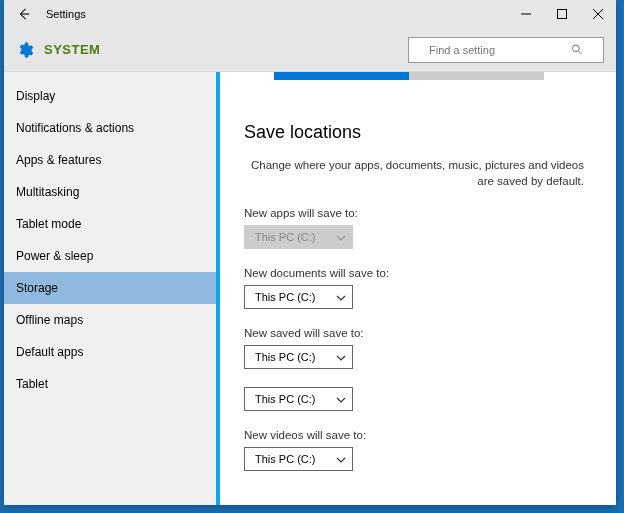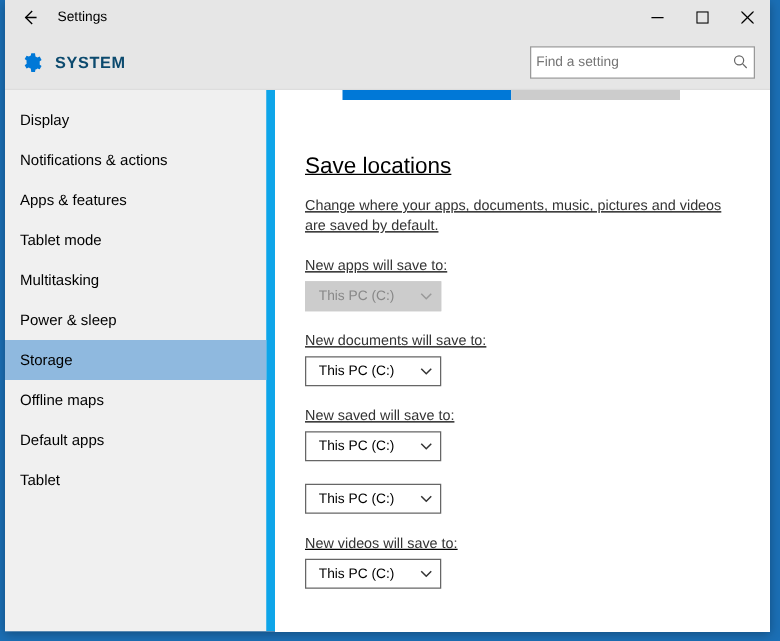--- a/index.html
+++ b/index.html
@@ -5,33 +5,33 @@
     * { box-sizing: border-box; margin: 0; padding: 0; font-family: "Segoe UI", Arial, sans-serif; }
     body { background: #1b6fb5; width: 624px; height: 513px; overflow: hidden; }
     .window { position: absolute; left: 4px; top: 0; width: 612px; height: 505px; background: #fff; box-shadow: 0 2px 8px rgba(0,0,0,0.3); display: flex; flex-direction: column; }
     .titlebar { height: 28px; background: #e6e6e6; display: flex; align-items: center; padding-left: 8px; }
     .back-btn { width: 24px; height: 24px; display: flex; align-items: center; justify-content: center; cursor: pointer; }
     .titlebar-title { font-size: 11px; margin-left: 10px; color: #000; }
     .titlebar-controls { margin-left: auto; display: flex; }
     .titlebar-controls > div { width: 36px; height: 28px; display: flex; align-items: center; justify-content: center; cursor: pointer; }
     .header-row { height: 44px; background: #e6e6e6; display: flex; align-items: center; padding: 0 12px; border-bottom: 1px solid #ddd; }
     .gear { width: 18px; height: 18px; margin-right: 10px; display: flex; align-items: center; justify-content: center; }
-    .header-title { font-size: 13px; font-weight: 600; letter-spacing: 0.5px; color: #0c4a6e; }
-    .search-box { margin-left: auto; width: 180px; height: 26px; border: 1px solid #999; background: #fff; display: flex; align-items: center; padding: 0 4px; }
+    .header-title { font-size: 13px; font-weight: 600; letter-spacing: 0.5px; color: #4d7c0f; }
+    .search-box { margin-left: auto; width: 196px; height: 26px; border: 1px solid #999; background: #fff; display: flex; align-items: center; padding: 0 20px; }
     .search-box input { border: none; outline: none; flex: 1; font-size: 11px; color: #666; background: transparent; }
     .content { flex: 1; display: flex; overflow: hidden; }
-    .sidebar { width: 216px; background: #f0f0f0; padding-top: 8px; border-right: 7px solid #0ea5e9; }
+    .sidebar { width: 216px; background: #f0f0f0; padding-top: 8px; border-right: 4px solid #0ea5e9; }
     .sidebar-item { height: 32px; display: flex; align-items: center; padding-left: 12px; font-size: 12px; color: #000; cursor: pointer; }
     .sidebar-item.selected { background: #8fb9df; }
-    .main { flex: 1; padding: 0 20px 20px 24px; overflow-y: auto; background: #fff; position: relative; text-decoration: underline; }
+    .main { flex: 1; padding: 0 20px 20px 24px; overflow-y: auto; background: #fff; position: relative; }
     .progress-wrap { height: 10px; display: flex; margin: 0 0 40px 30px; width: 270px; }
     .progress-fill { background: #0078d7; flex: 0 0 50%; height: 8px; }
     .progress-empty { background: #ccc; flex: 1; height: 8px; }
     .page-title { font-size: 18px; font-weight: 400; color: #000; margin-bottom: 14px; }
-    .page-desc { font-size: 11.5px; color: #333; line-height: 1.4; margin-bottom: 18px; max-width: 340px; }
+    .page-desc { font-size: 11.5px; color: #333; line-height: 1.4; margin-bottom: 18px; max-width: 340px; text-align: right; }
     .setting-block { margin-bottom: 18px; }
     .setting-label { font-size: 11.5px; color: #333; margin-bottom: 6px; }
     .combo { display: inline-flex; align-items: center; border: 1px solid #666; background: #fff; height: 24px; padding: 0 6px 0 10px; min-width: 82px; cursor: pointer; font-size: 11px; color: #000; gap: 12px; }
     .combo.disabled { background: #ccc; border-color: #ccc; color: #888; cursor: default; }
     .combo .chev { margin-left: 8px; }
   </style>
 </head>
 <body>
 
 <div class="window">
@@ -78,22 +78,22 @@
           <line x1="10" y1="10" x2="14" y2="14" stroke="#666" stroke-width="1.2"></line>
         </svg>
     </div>
   </div>
 
   <div class="content">
     <div class="sidebar" id="sidebar">
         <div class="sidebar-item">Display</div>
         <div class="sidebar-item">Notifications &amp; actions</div>
         <div class="sidebar-item">Apps &amp; features</div>
+        <div class="sidebar-item">Multitasking</div>
         <div class="sidebar-item">Tablet mode</div>
-        <div class="sidebar-item">Multitasking</div>
         <div class="sidebar-item">Power &amp; sleep</div>
         <div class="sidebar-item selected">Storage</div>
         <div class="sidebar-item">Offline maps</div>
         <div class="sidebar-item">Default apps</div>
         <div class="sidebar-item">Tablet</div>
       </div>
     <div class="main">
       <div class="progress-wrap">
         <div class="progress-fill"></div>
         <div class="progress-empty"></div>

